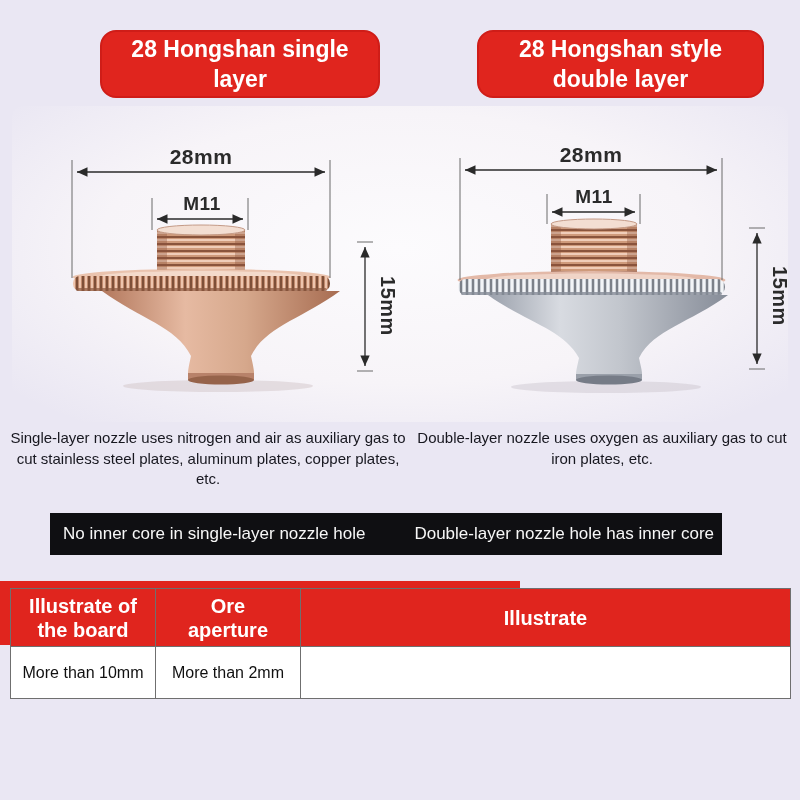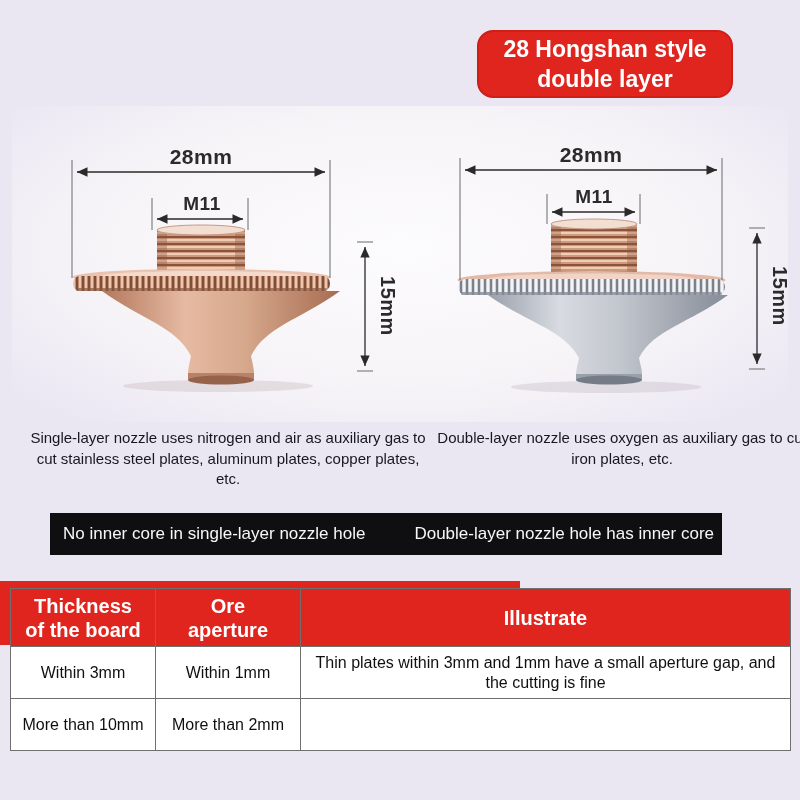--- a/index.html
+++ b/index.html
@@ -18,25 +18,25 @@
   }
 
   
   .badge{
     background:#e0251e; border:2px solid #cf1d18; border-radius:16px;
     color:#ffffff; font-weight:700; font-size:23px; line-height:1.32;
     display:flex; align-items:center; justify-content:center; text-align:center;
     box-sizing:border-box;
   }
   .badge-left{ left:100px; top:30px; width:280px; height:68px; padding:0 22px;}
-  .badge-right{ left:477px; top:30px; width:256px; height:68px; padding:0 12px;}
+  .badge-right{ left:477px; top:30px; width:287px; height:68px; padding:0 12px;}
 
   
   .desc{
-    font-size:15px; line-height:1.38; text-align:center; color:#17171f;margin-left:20px;
+    font-size:15px; line-height:1.38; text-align:center; color:#17171f;
   }
   .desc-left{ left:10px; top:428px; width:396px;}
   .desc-right{ left:408px; top:428px; width:388px;}
 
   
   .banner{
     left:50px; top:513px; width:672px; height:42px; background:#0f0f12;
     display:flex; align-items:center; justify-content:space-between;
     box-sizing:border-box; padding:0 8px 0 13px;
     color:#f7f7f7; font-size:17px;
@@ -67,20 +67,23 @@
   
   text.dim{ font-family:"Liberation Sans", sans-serif; font-weight:700; fill:#2b2b2b; letter-spacing:0.5px;}
 </style>
 </head>
 <body>
 
 <div id="screen">
 
   <div class="abs photo-band"></div>
 
+  <div class="abs badge badge-left">
+    <span>28 Hongshan single layer</span>
+  </div>
   <div class="abs badge badge-right">
     <span>28 Hongshan style double layer</span>
   </div>
 
   <svg class="abs" style="left:40px; top:130px;" width="360" height="280" viewBox="0 0 360 280">
     <defs>
       <marker id="arwL" viewBox="0 0 10 10" refX="9" refY="5" markerWidth="9" markerHeight="9" orient="auto-start-reverse">
         <path d="M0,1 L9,5 L0,9 Z" fill="#2a2a2a"></path>
       </marker>
       <linearGradient id="copFunnelL" x1="0" y1="0" x2="1" y2="0">
@@ -204,31 +207,26 @@
 
   <div class="abs spec-table-wrap">
     <table class="spec">
       <colgroup>
           <col style="width:145px">
           <col style="width:145px">
           <col style="width:490px">
         </colgroup>
       <thead>
         <tr>
-          <th>Thickness of the board</th>
+          <th>Illustrate of the board</th>
           <th>Ore aperture</th>
           <th>Illustrate</th>
         </tr>
       </thead>
       <tbody>
-        <tr>
-          <td>Within 3mm</td>
-          <td>Within 1mm</td>
-          <td>Thin plates within 3mm and 1mm have a small aperture gap, and the cutting is fine</td>
-        </tr>
         <tr style="height:46px;">
           <td>More than 10mm</td>
           <td>More than 2mm</td>
           <td></td>
         </tr>
       </tbody>
     </table>
   </div>
 
 </div>

